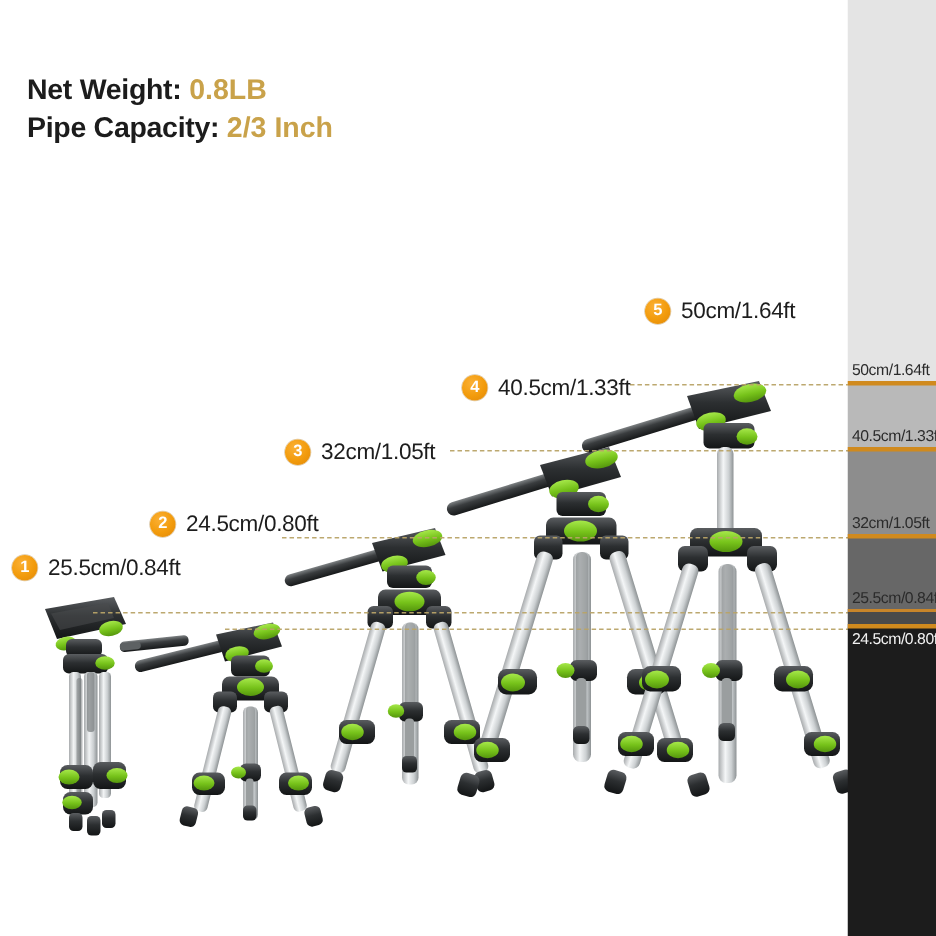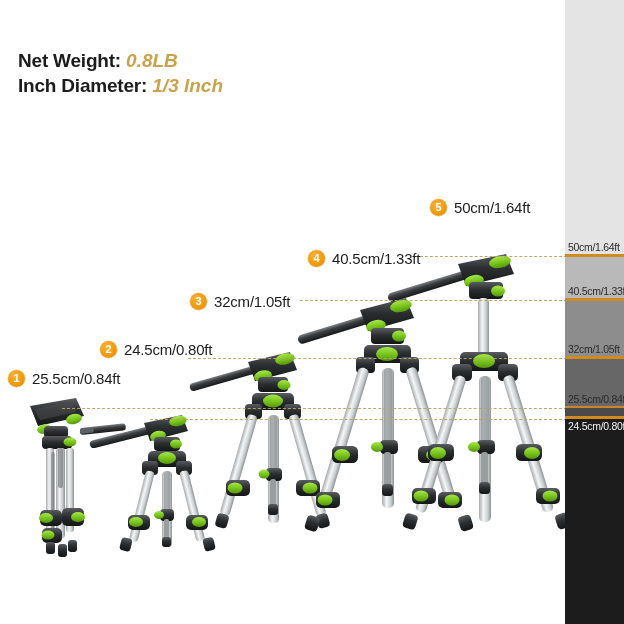--- a/index.html
+++ b/index.html
@@ -10,21 +10,21 @@
   }
   #stage{position:absolute;inset:0;width:624px;height:624px;background:#fff;}
 
   
   .specs{position:absolute;left:18px;top:48px;z-index:40;}
   .spec-row{
     font-size:19px;font-weight:bold;color:#1c1c1c;line-height:25px;
     white-space:nowrap;letter-spacing:-.2px;
   }
   .spec-val{
-    font-weight:bold;font-style:italic;color:#c9a24a;letter-spacing:0;
+    font-weight:bold;color:#c9a24a;letter-spacing:0;
   }
 
   
   .callout{position:absolute;display:flex;align-items:center;gap:7px;z-index:42;white-space:nowrap;}
   .badge{
     width:17px;height:17px;border-radius:50%;
     background:radial-gradient(circle at 38% 32%,#fbb034 0%,#f29b0c 55%,#e08708 100%);
     color:#fff;font-size:11px;font-weight:bold;line-height:17px;text-align:center;
     flex:none;box-shadow:0 0 0 .5px rgba(150,95,0,.35);
   }
@@ -54,22 +54,22 @@
 <body>
 
 <div id="stage">
 
   <div class="specs">
     <div class="spec-row">
       <span>Net Weight:</span>
       <span class="spec-val">0.8LB</span>
     </div>
     <div class="spec-row">
-      <span>Inch Diameter:</span>
-      <span class="spec-val">1/3 Inch</span>
+      <span>Pipe Capacity:</span>
+      <span class="spec-val">2/3 Inch</span>
     </div>
   </div>
 
   <div class="guide" style="left:62px;top:408px;width:505px;"></div>
   <div class="guide" style="left:150px;top:419px;width:417px;"></div>
   <div class="guide" style="left:188px;top:358px;width:379px;"></div>
   <div class="guide" style="left:300px;top:300px;width:267px;"></div>
   <div class="guide" style="left:420px;top:256px;width:147px;"></div>
 
   <div class="tripod" style="left:18px;top:392px;">

